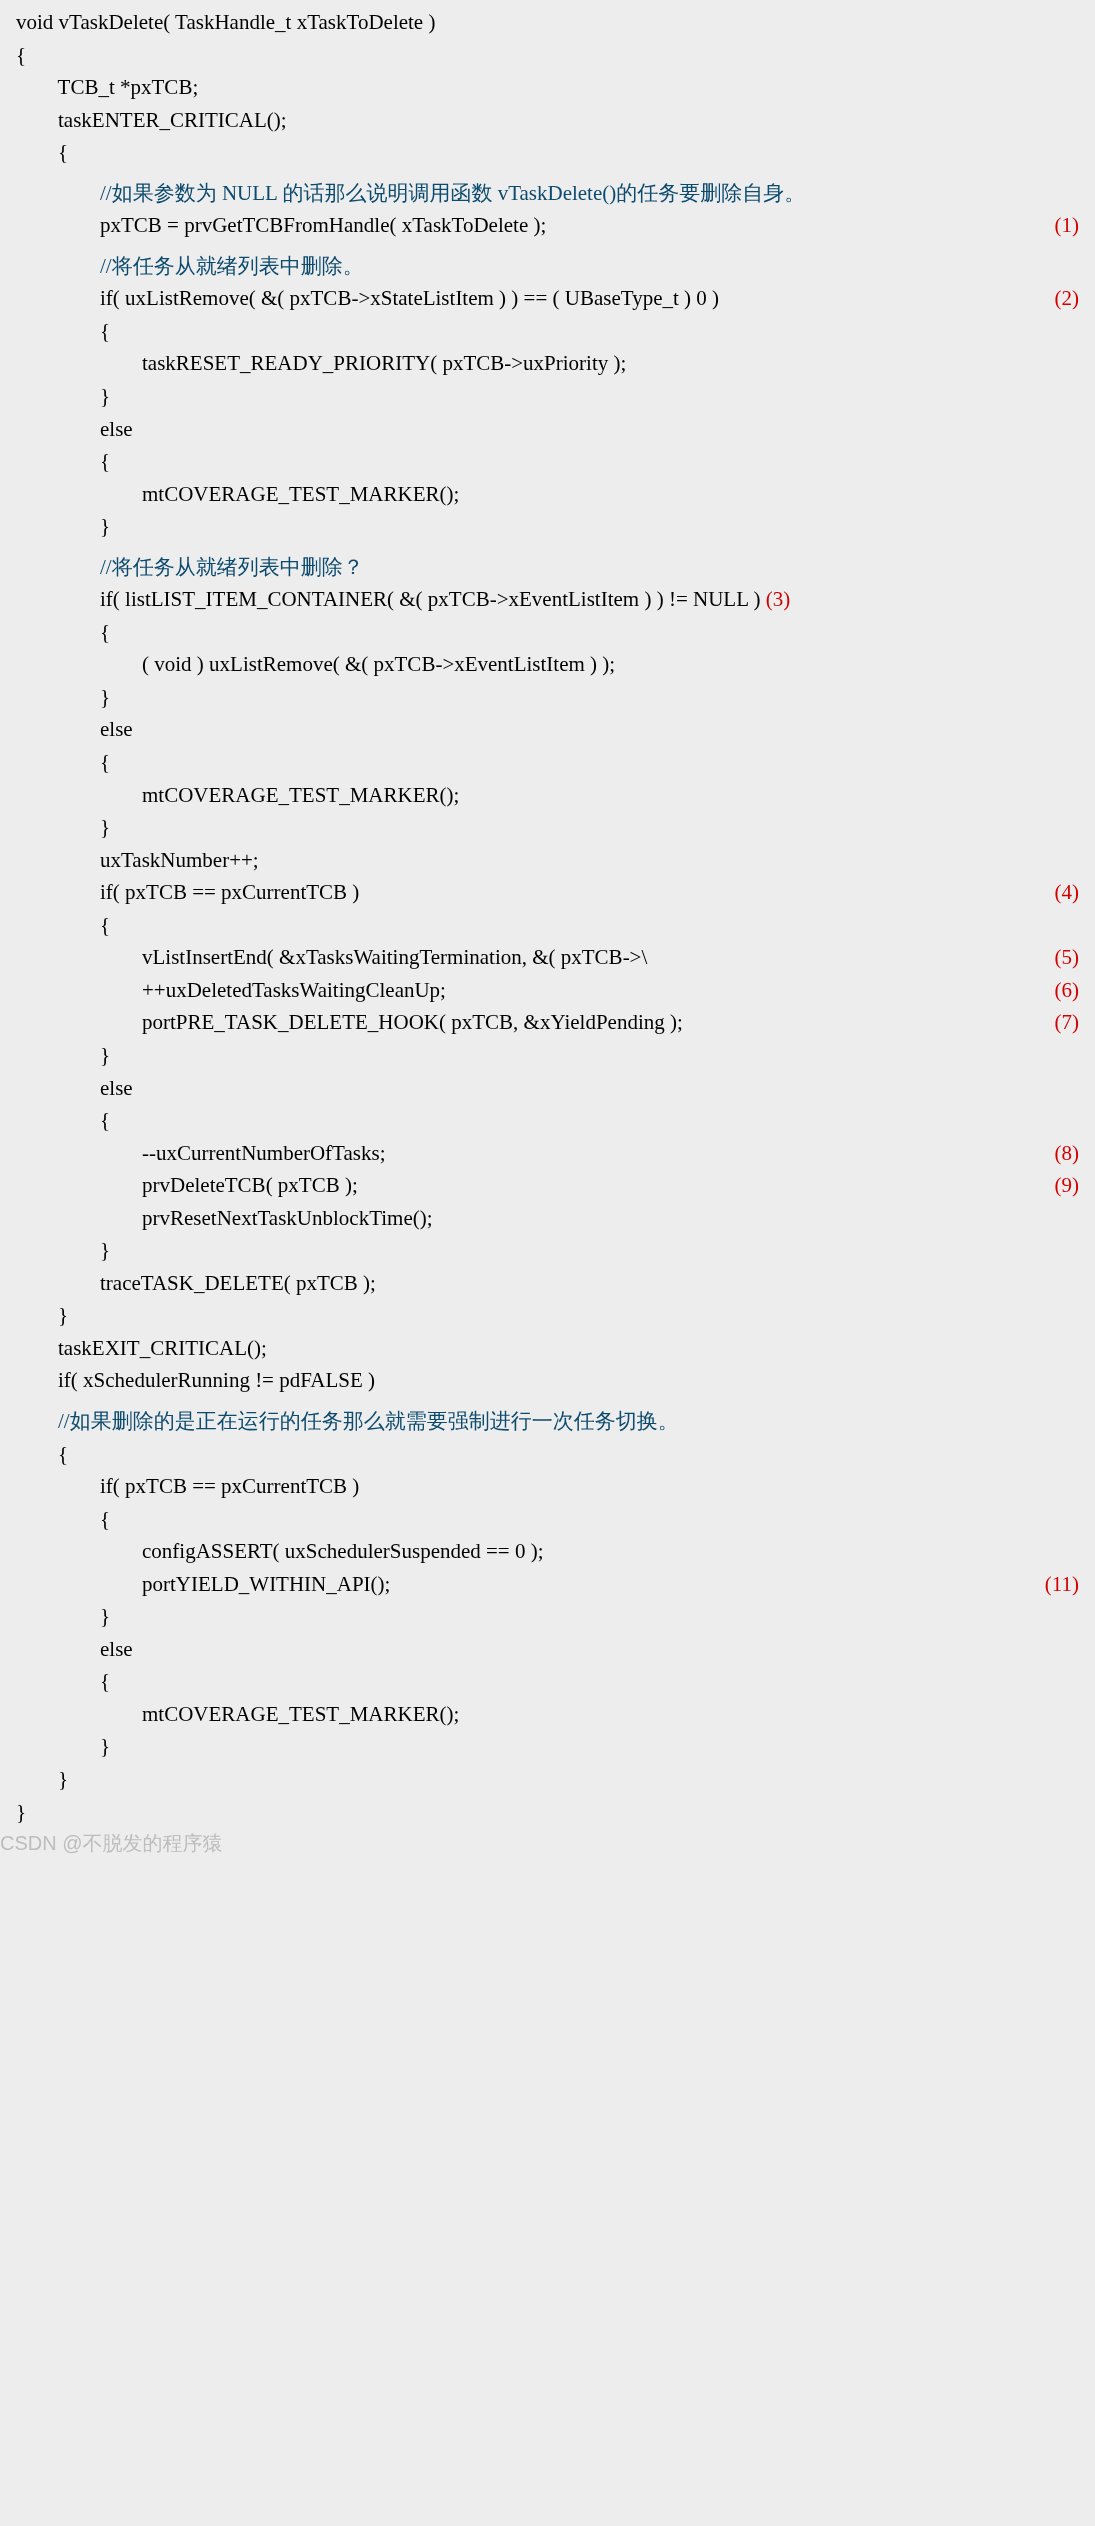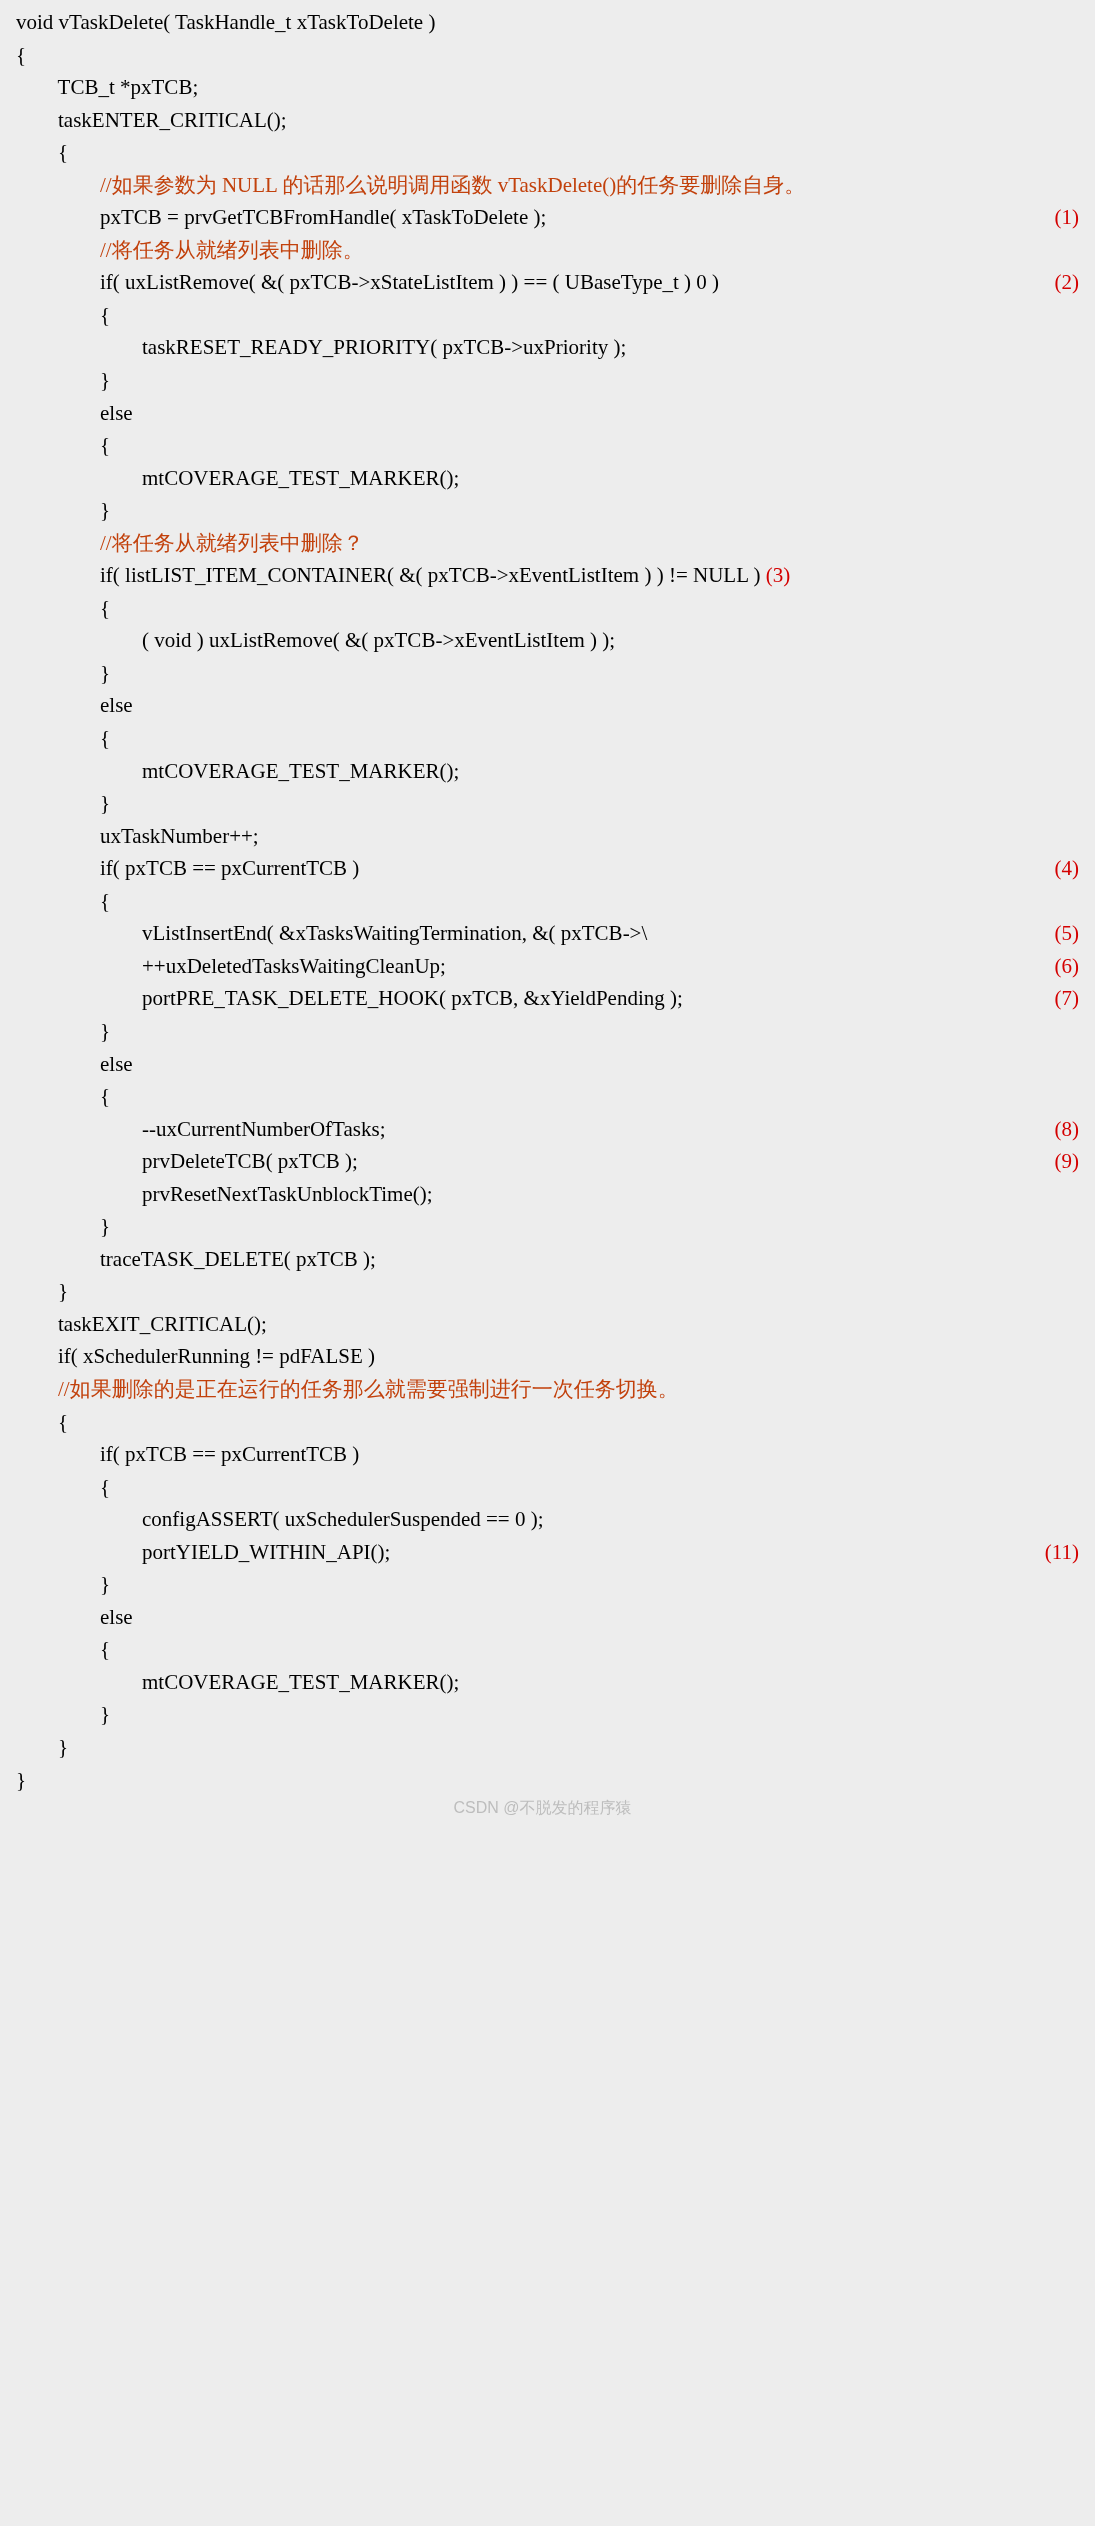--- a/index.html
+++ b/index.html
@@ -27,25 +27,25 @@
     flex: 0 0 auto;
     font-family: Liberation Serif, serif;
   }
   .row .mark-col {
     flex: 1 1 auto;
     text-align: right;
     color: #d40000;
     padding-right: 4px;
     white-space: pre;
   }
-  .cmt { color: #c2410c; }
+  .cmt { color: #0c4a6e; margin-top: 8px; }
   .red-inline { color: #d40000; }
   .watermark {
-    text-align: center;
-    font-size: 16px;
+    text-align: left;
+    font-size: 20px;
     color: #bdbdbd;
     font-family: sans-serif;
     padding-right: 10px;
     margin-top: -6px;
   }
 </style>
 </head>
 <body>
 
 <div class="page">

